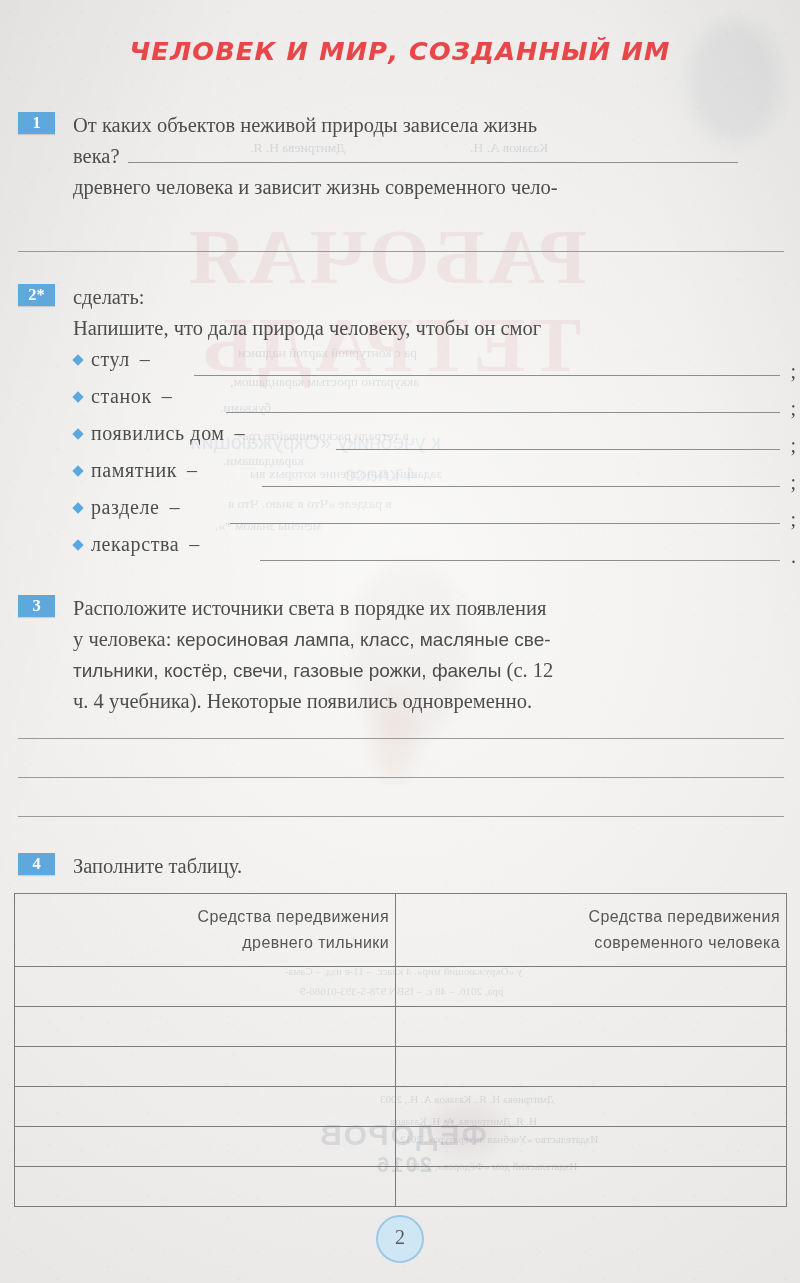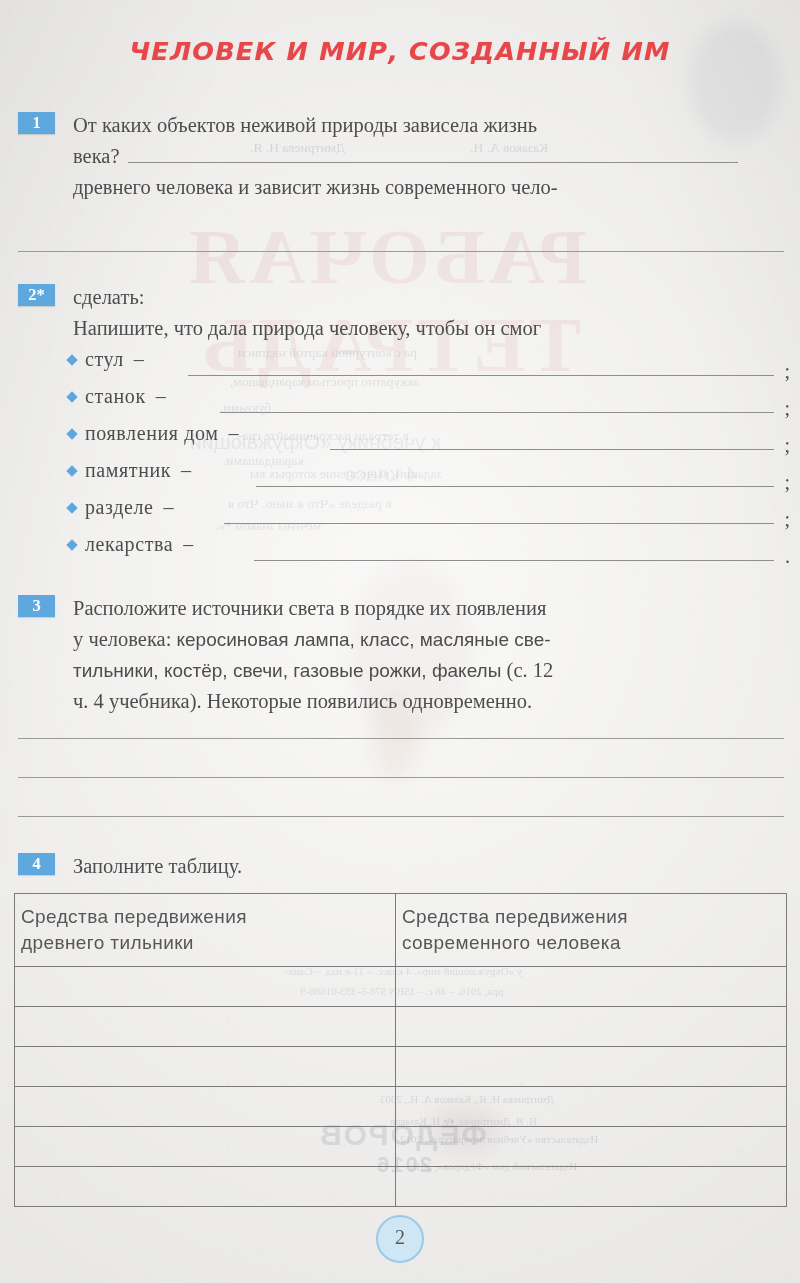--- a/index.html
+++ b/index.html
@@ -159,21 +159,21 @@
     position: absolute;
     left: 18px;
     width: 766px;
     border-bottom: 1.3px solid #9a9a9a;
     height: 0;
   }
 
   
   .bullets {
     position: absolute;
-    left: 68px;
+    left: 74px;
     width: 722px;
   }
   .bullet-row {
     position: relative;
     height: 37px;
     font-size: 20px;
     color: #4d4d4d;
     white-space: nowrap;
   }
   .diamond {
@@ -211,24 +211,24 @@
     border-collapse: collapse;
     table-layout: fixed;
   }
   .tbl td {
     border: 1.4px solid #7c7c7c;
     padding: 0;
     height: 39px;
   }
   .tbl td.head {
     height: 68px;
-    text-align: left;
+    text-align: right;
     vertical-align: middle;
     font-family: "Liberation Sans", sans-serif;
-    font-size: 19px;
+    font-size: 16px;
     line-height: 26px;
     letter-spacing: .4px;
     color: #575757;
     padding: 2px 6px;
   }
   .tbl col.c1 { width: 381px; }
   .tbl col.c2 { width: 391px; }
 
   
   .page-number {
@@ -323,21 +323,21 @@
         <span class="bullet-term">;</span>
       </div>
 
       <div class="bullet-row">
         <span class="diamond"></span><span class="bullet-label">станок</span><span class="bullet-dash">–</span>
         <span class="bullet-line" style="left:152px;"></span>
         <span class="bullet-term">;</span>
       </div>
 
       <div class="bullet-row">
-        <span class="diamond"></span><span class="bullet-label">появления дом</span><span class="bullet-dash">–</span>
+        <span class="diamond"></span><span class="bullet-label">появились дом</span><span class="bullet-dash">–</span>
         <span class="bullet-line" style="left:262px;"></span>
         <span class="bullet-term">;</span>
       </div>
 
       <div class="bullet-row">
         <span class="diamond"></span><span class="bullet-label">памятник</span><span class="bullet-dash">–</span>
         <span class="bullet-line" style="left:188px;"></span>
         <span class="bullet-term">;</span>
       </div>
 

